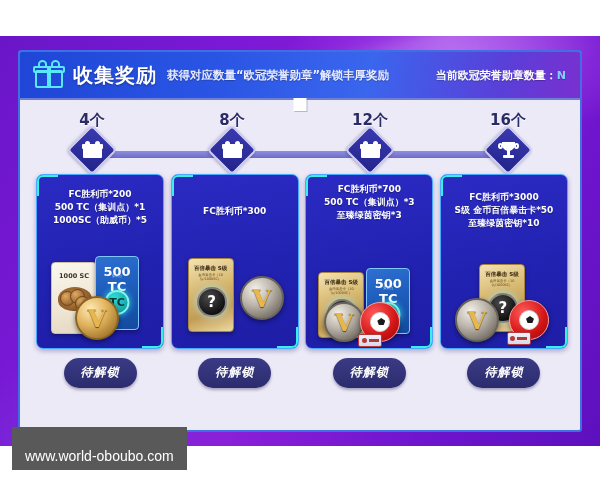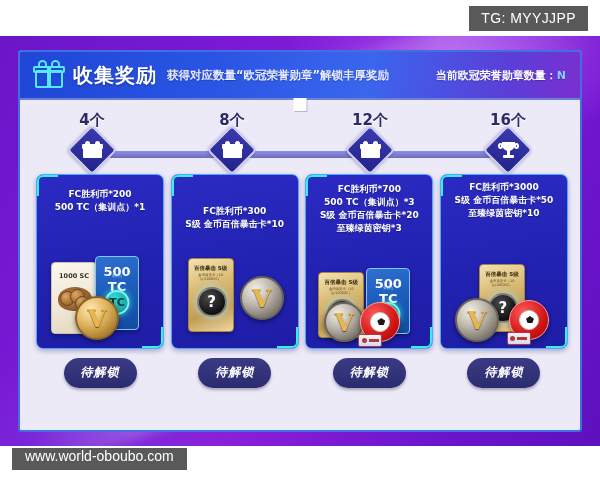--- a/index.html
+++ b/index.html
@@ -258,30 +258,29 @@
     display: inline-block; background: linear-gradient(180deg, #3b3b86, #2b2b6e);
     color: #ffffff; font-size: 12px; font-weight: bold; letter-spacing: 1px;
     padding: 6px 17px 7px; border-radius: 15px;
     box-shadow: 0 2px 3px rgba(30,20,70,.35);
   }
 
   
   .site-watermark {
     position: absolute; left: 12px; bottom: 10px;
     background: #595959; color: #ffffff;
-    font-size: 14px; padding: 0 13px 6px; z-index: 40;
+    font-size: 14px; padding: 21px 13px 6px; z-index: 40;
     font-family: "Liberation Sans", sans-serif;
   }
 </style>
 </head>
 <body>
 
 <div id="root">
 
-  <div class="tg-watermark">TG: MYYJJPP</div>
 
   <div class="stage">
     <div class="sheen-a"></div>
     <div class="sheen-b"></div>
 
     <div class="panel">
 
       <div class="panel-header">
         <div class="gift-icon">
           <div class="bowl"></div>
@@ -360,20 +359,21 @@
       </div>
 
       <div class="cards">
 
         <div class="card">
           <div class="corner-tl"></div>
           <div class="corner-br"></div>
           <div class="card-lines">
             <div class="ln">FC胜利币*200</div>
             <div class="ln">500 TC（集训点）*1</div>
+            <div class="ln">1000SC（助威币）*5</div>
           </div>
           <div class="card-art">
             <div class="it tile-cream" style="left:14px; top:14px;">
               <div class="t1">1000 SC</div>
               <div class="pile">
                   <div class="c" style="left:2px;top:4px"></div>
                   <div class="c" style="left:12px;top:2px"></div>
                   <div class="c" style="left:17px;top:9px"></div>
                 </div>
             </div>
@@ -386,21 +386,20 @@
               <span class="v">V</span>
             </div>
           </div>
         </div>
 
         <div class="card">
           <div class="corner-tl"></div>
           <div class="corner-br"></div>
           <div class="card-lines" style="padding-top:30px">
             <div class="ln">FC胜利币*300</div>
-            <div class="ln">S级 金币百倍暴击卡*10</div>
           </div>
           <div class="card-art">
             <div class="it tile-gold" style="left:16px; top:10px;">
               <div class="t1">百倍暴击 S级</div>
               <div class="t2">金币暴击卡（10倍/1000SC）</div>
               <div class="it orb-q" style="left:8px; top:28px;">
                 <span>?</span>
               </div>
             </div>
             <div class="it medal-v" style="left:68px; top:28px;">
@@ -408,21 +407,20 @@
             </div>
           </div>
         </div>
 
         <div class="card">
           <div class="corner-tl"></div>
           <div class="corner-br"></div>
           <div class="card-lines" style="padding-top:8px">
             <div class="ln">FC胜利币*700</div>
             <div class="ln">500 TC（集训点）*3</div>
-            <div class="ln">S级 金币百倍暴击卡*20</div>
             <div class="ln">至臻绿茵密钥*3</div>
           </div>
           <div class="card-art" style="height:88px">
             <div class="it tile-gold" style="left:12px; top:14px; height:66px;">
               <div class="t1">百倍暴击 S级</div>
               <div class="t2">金币暴击卡（10倍/1000SC）</div>
               <div class="it orb-q" style="left:8px; top:26px;">
                 <span>?</span>
               </div>
             </div>
@@ -440,21 +438,21 @@
             <div class="it key-tag" style="left:52px; top:76px;">
               <div class="kd"></div>
                 <div class="kb"></div>
             </div>
           </div>
         </div>
 
         <div class="card">
           <div class="corner-tl"></div>
           <div class="corner-br"></div>
-          <div class="card-lines" style="padding-top:6px">
+          <div class="card-lines" style="padding-top:16px">
             <div class="ln">FC胜利币*3000</div>
             <div class="ln">S级 金币百倍暴击卡*50</div>
             <div class="ln">至臻绿茵密钥*10</div>
           </div>
           <div class="card-art" style="height:86px">
             <div class="it tile-gold" style="left:38px; top:4px; height:68px;">
               <div class="t1">百倍暴击 S级</div>
               <div class="t2">金币暴击卡（10倍/1000SC）</div>
               <div class="it orb-q" style="left:8px; top:28px;">
                 <span>?</span>

